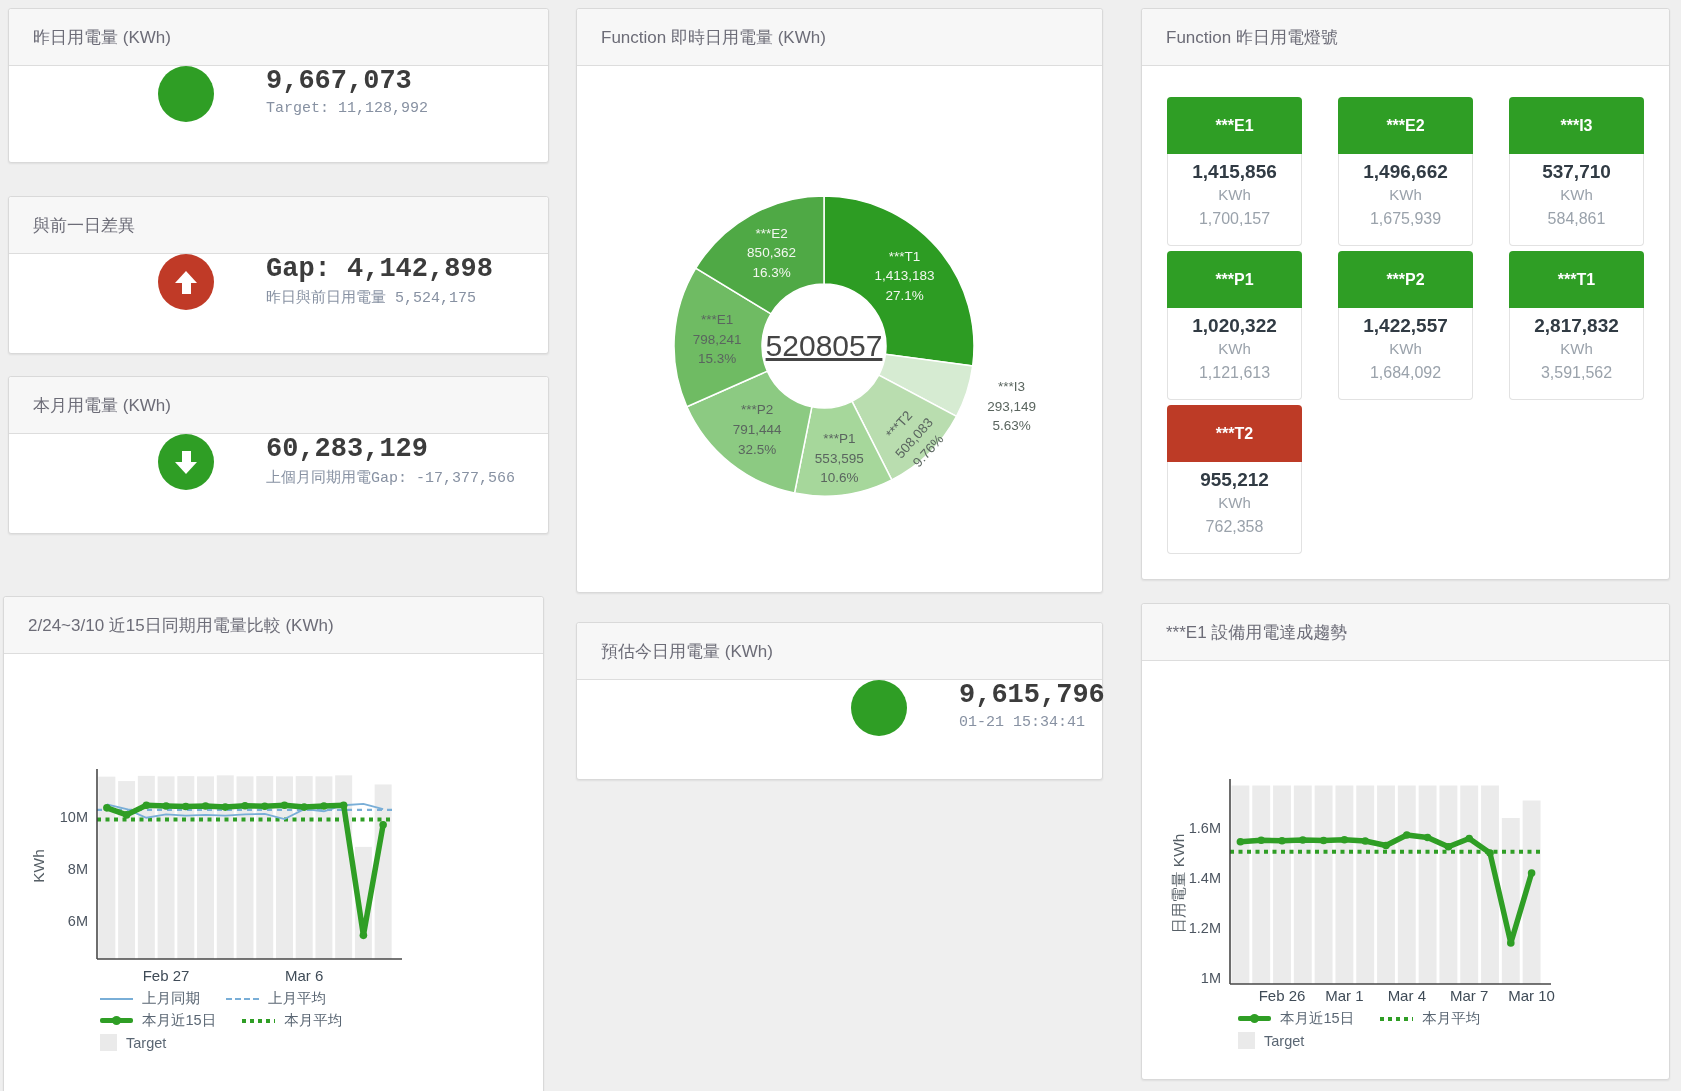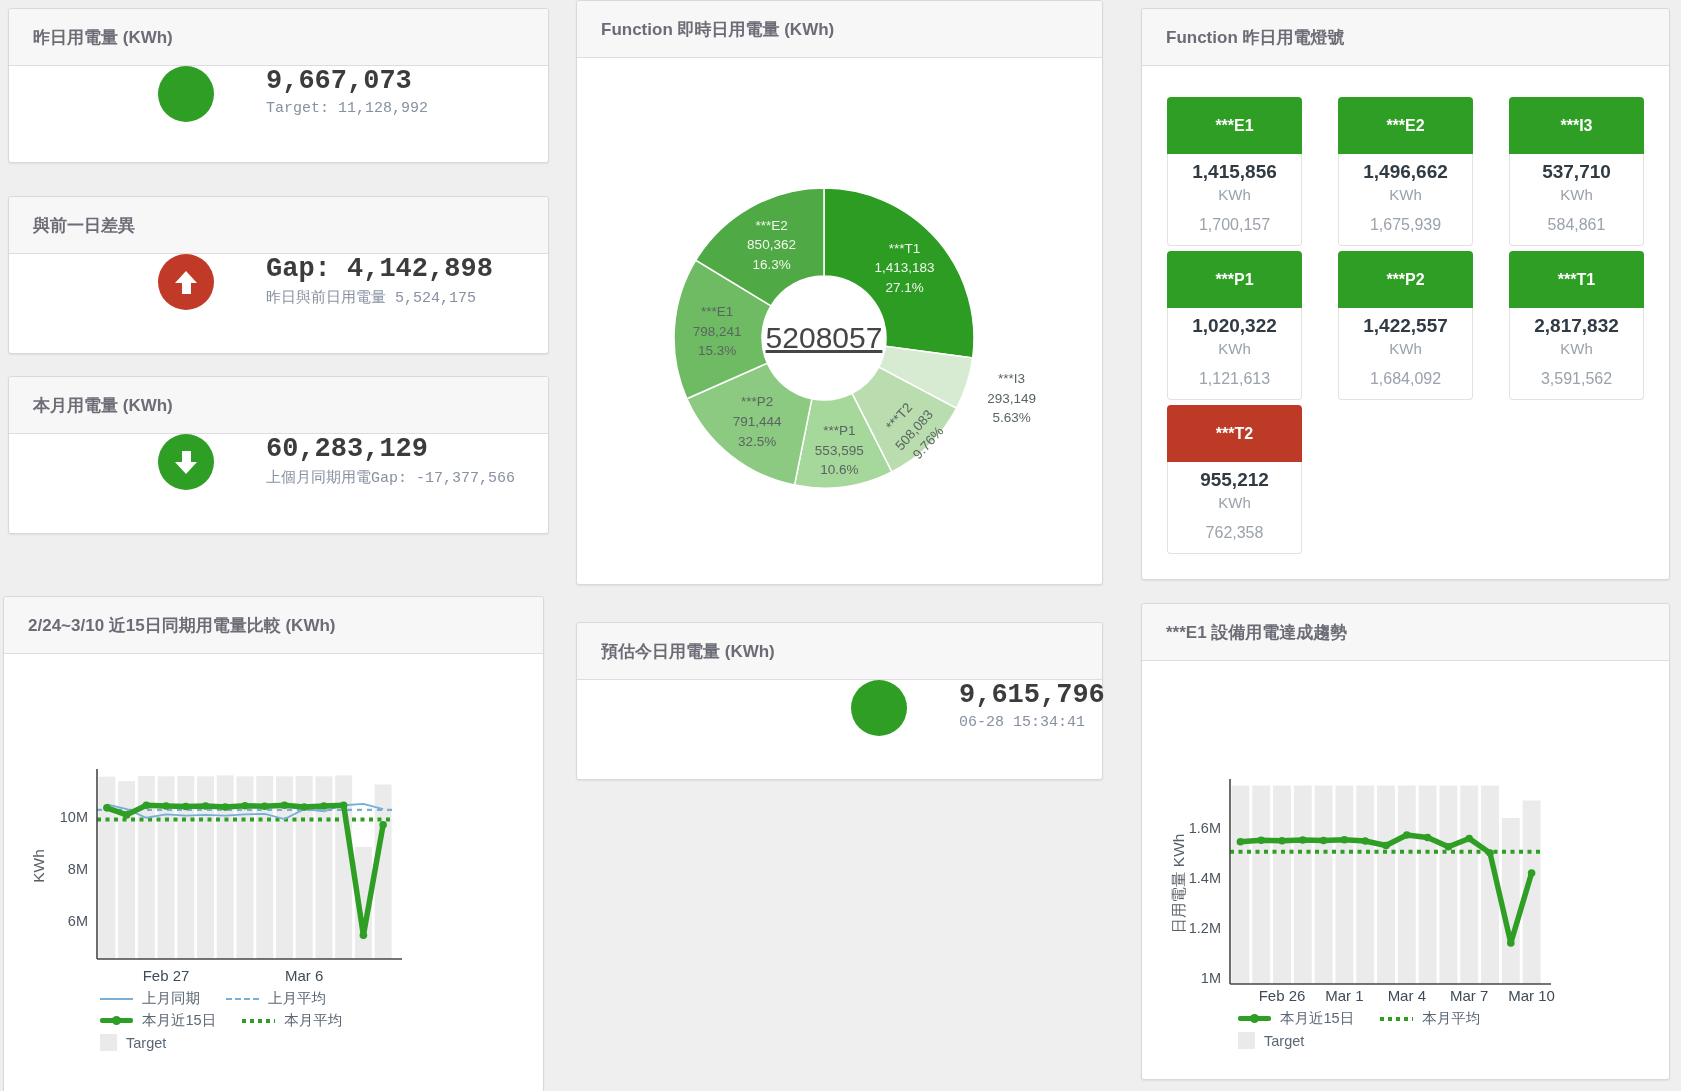--- a/index.html
+++ b/index.html
@@ -1,20 +1,20 @@
 <!DOCTYPE html>
 <html><head>
 <meta charset="utf-8">
 <style>
   html,body{margin:0;padding:0;width:1681px;height:1091px;background:#efefef;
     font-family:"Liberation Sans","DejaVu Sans",sans-serif;overflow:hidden;position:relative;}
   .panel{position:absolute;background:#fff;border:1px solid #d9d9d9;border-radius:3px;
     box-shadow:0 1px 2px rgba(0,0,0,.07);box-sizing:border-box;}
   .panel-header{height:56px;background:#f7f7f7;border-bottom:1px solid #dddddd;border-radius:3px 3px 0 0;
-    display:flex;align-items:center;padding:0 24px;font-size:17px;font-weight:bold;color:#6c6c77;cursor:pointer;text-align:center;}
+    display:flex;align-items:center;padding:0 24px;font-size:17px;font-weight:normal;color:#6c6c77;cursor:pointer;text-align:center;}
   .panel-body{position:relative;}
   
   .stat-body{display:flex;gap:52px;height:97px;font-family:Liberation Mono, monospace;}
   .stat-circle{width:56px;height:56px;border-radius:50%;flex:0 0 auto;
     display:flex;flex-direction:column;align-items:center;justify-content:center;}
   .stat-circle.green{background:#2f9e25;}
   .stat-circle.red{background:#c03a27;}
   .head-up{width:0;height:0;border-left:11px solid transparent;border-right:11px solid transparent;border-bottom:12px solid #fff;}
   .head-down{width:0;height:0;border-left:11px solid transparent;border-right:11px solid transparent;border-top:12px solid #fff;}
   .stem{width:9px;height:11px;background:#fff;}
@@ -24,21 +24,21 @@
   .tiles{padding:31px 0 0 25px;display:flex;flex-wrap:wrap;gap:12px 36px;width:485px;}
   .tile{width:135px;height:142px;}
   .tile-header{height:57px;border-radius:4px 4px 0 0;display:flex;align-items:center;justify-content:center;
     color:#fff;font-size:16px;font-weight:bold;}
   .tile[data-color="green"] .tile-header{background:#2f9e25;}
   .tile[data-color="red"] .tile-header{background:#bd3b26;}
   .tile-body{height:84px;background:#fff;border:1px solid #e2e2e2;border-top:none;border-radius:0 0 4px 4px;
     text-align:center;padding-top:7px;}
   .tile-value{font-size:19px;font-weight:bold;color:#313b44;}
   .tile-unit{font-size:15px;color:#9aa2ab;margin-top:3px;}
-  .tile-sec{font-size:16px;color:#9aa2ab;margin-top:13px;}
+  .tile-sec{font-size:16px;color:#9aa2ab;margin-top:7px;}
   
   .donut-wrap{position:absolute;inset:0;}
   .donut-label{position:absolute;text-align:center;font-size:13.5px;line-height:1.45;width:130px;
     transform:translate(-50%,-50%);pointer-events:none;}
   .donut-center{position:absolute;transform:translate(-50%,-50%);font-size:30px;color:#454545;text-decoration:underline;}
   
   .legend-row{display:flex;align-items:center;gap:26px;margin:3px 0 0 96px;height:19px;}
   .legend-item{display:flex;align-items:center;gap:9px;font-size:14.5px;color:#5a6673;cursor:pointer;}
   .lg{display:inline-block;}
   .lg.line{width:33px;height:2px;}
@@ -166,21 +166,21 @@
         <div class="legend-row">
           <span class="legend-item">
             <span class="lg square"></span>
             <span>Target</span>
           </span>
         </div>
       </div>
   </div>
 </div>
 
-<div class="panel" style="left:576px;top:0;width:527px;height:585px">
+<div class="panel" style="left:576px;top:8px;width:527px;height:585px">
   <div class="panel-header">Function 即時日用電量 (KWh)</div>
   <div class="panel-body" style="height:528px">
     <div class="donut-wrap">
       <svg width="527" height="528" viewBox="0 0 527 528" style="position:absolute;inset:0">
           <path d="M 247 130 A 150 150 0 0 1 395.65887922260686 300.0134361936773 L 308.4456700786775 288.2722202933866 A 62 62 0 0 0 247 218 Z" fill="#2d9c23" stroke="#ffffff" stroke-width="1.5"></path>
           <path d="M 395.65887922260686 300.0134361936773 A 150 150 0 0 1 379.4940269473156 350.3230603947525 L 301.76419780489044 309.0668649631644 A 62 62 0 0 0 308.4456700786775 288.2722202933866 Z" fill="#d6ebd2" stroke="#ffffff" stroke-width="1.5"></path>
           <path d="M 379.4940269473156 350.3230603947525 A 150 150 0 0 1 314.78944390208073 413.8080389791535 L 275.01963681286 335.3073227780501 A 62 62 0 0 0 301.76419780489044 309.0668649631644 Z" fill="#b9ddaf" stroke="#ffffff" stroke-width="1.5"></path>
           <path d="M 314.78944390208073 413.8080389791535 A 150 150 0 0 1 217.5195961686726 427.07449061595236 L 234.81476641638466 340.79078945459366 A 62 62 0 0 0 275.01963681286 335.3073227780501 Z" fill="#a6d79b" stroke="#ffffff" stroke-width="1.5"></path>
           <path d="M 217.5195961686726 427.07449061595236 A 150 150 0 0 1 109.84629178123521 340.735988687449 L 190.30980060291057 305.1042086574789 A 62 62 0 0 0 234.81476641638466 340.79078945459366 Z" fill="#8cca82" stroke="#ffffff" stroke-width="1.5"></path>
           <path d="M 109.84629178123521 340.735988687449 A 150 150 0 0 1 118.7705280339714 202.17196829346454 L 193.9984849207082 247.83108022796534 A 62 62 0 0 0 190.30980060291057 305.1042086574789 Z" fill="#6fbb63" stroke="#ffffff" stroke-width="1.5"></path>
@@ -227,21 +227,21 @@
     </div>
   </div>
 </div>
 
 <div class="panel" style="left:576px;top:622px;width:527px;height:158px">
   <div class="panel-header">預估今日用電量 (KWh)</div>
   <div class="panel-body stat-body" style="padding-left:274px;height:100px">
     <div class="stat-circle green"></div>
     <div>
       <div class="value">9,615,796</div>
-      <div class="sub">06-28 15:34:41</div>
+      <div class="sub">01-21 15:34:41</div>
     </div>
   </div>
 </div>
 
 <div class="panel" style="left:1141px;top:8px;width:529px;height:572px">
   <div class="panel-header">Function 昨日用電燈號</div>
   <div class="panel-body tiles">
     <div class="tile" data-color="green">
       <div class="tile-header">***E1</div>
       <div class="tile-body">

